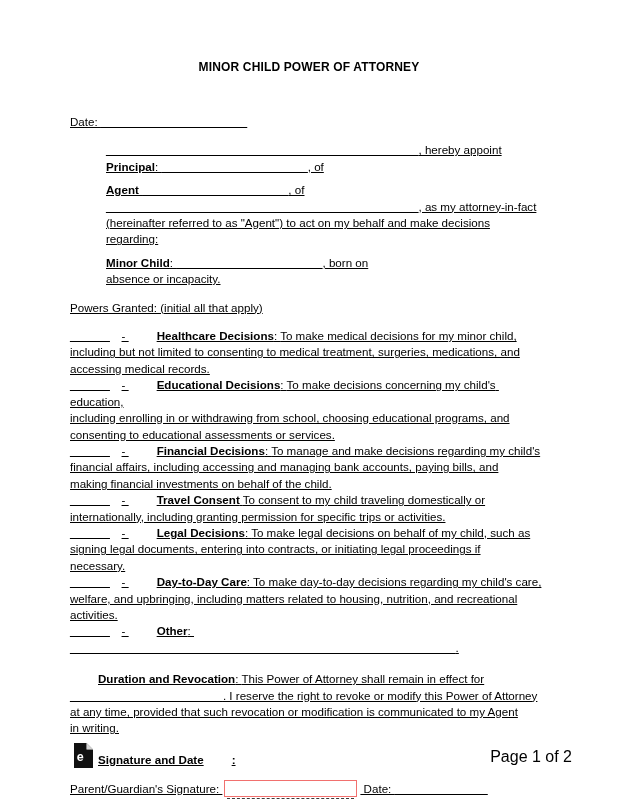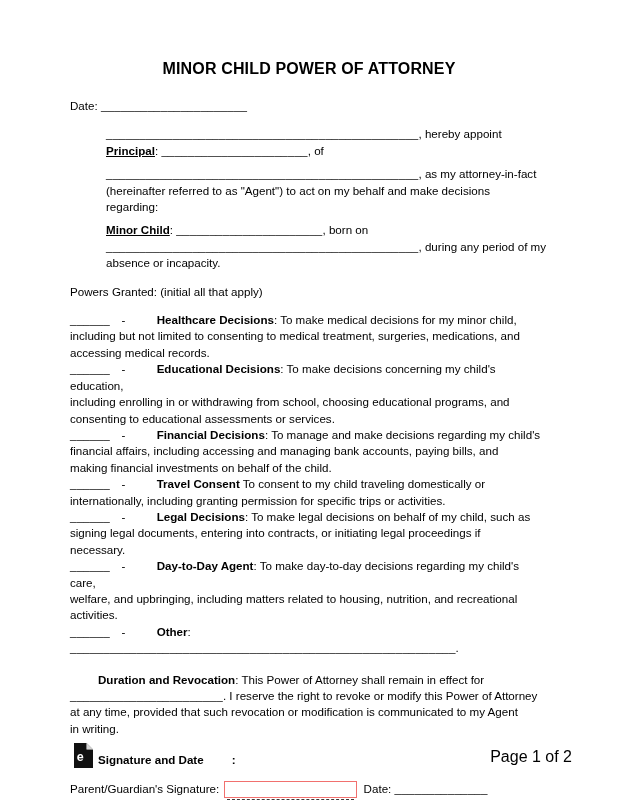--- a/index.html
+++ b/index.html
@@ -19,31 +19,32 @@
     background: #ffffff;
     box-sizing: border-box;
     overflow: hidden;
   }
   .doc-title {
     position: absolute;
     left: 0;
     top: 60px;
     width: 618px;
     text-align: center;
-    font-size: 16px;
+    font-size: 12px;
     font-weight: bold;
     letter-spacing: 0.15px;
   }
   .body-area {
     position: absolute;
     left: 70px;
-    top: 98px;
+    top: 114px;
     width: 478px;
     font-size: 11.6px;
     line-height: 16.4px;
+    text-decoration: underline;
   }
   .line {
     white-space: pre-wrap;
   }
   .indent {
     padding-left: 36px;
   }
   .spacer-sm { height: 7px; }
   .spacer-md { height: 12px; }
   .spacer-lg { height: 15px; }
@@ -120,28 +121,28 @@
 
     <div class="line"><span>Date: </span><span class="blank">______________________</span></div>
 
     <div class="spacer-md"></div>
 
     <div class="line indent"><span class="blank">_______________________________________________</span><span>, hereby appoint</span></div>
     <div class="line indent"><span class="lbl">Principal</span><span>: </span><span class="blank">______________________</span><span>, of</span></div>
 
     <div class="spacer-sm"></div>
 
+    <div class="line indent"><span class="lbl">Agent</span><span> </span><span class="blank">______________________</span><span>, of</span></div>
     <div class="line indent"><span class="blank">_______________________________________________</span><span>, as my attorney-in-fact</span></div>
     <div class="para indent">(hereinafter referred to as "Agent") to act on my behalf and make decisions
 regarding:</div>
 
     <div class="spacer-sm"></div>
 
     <div class="line indent"><span class="lbl">Minor Child</span><span>: </span><span class="blank">______________________</span><span>, born on</span></div>
-    <div class="line indent"><span class="blank">_______________________________________________</span><span>, during any period of my</span></div>
     <div class="para indent">absence or incapacity.</div>
 
     <div class="spacer-md"></div>
 
     <div class="line">Powers Granted: (initial all that apply)</div>
 
     <div class="spacer-md"></div>
 
     <div id="powers-list">
         <div class="para"><span class="blank">______</span>	<span>- </span><span class="lbl-plain">Healthcare Decisions</span><span>: </span><span>To make medical decisions for my minor child,
@@ -151,21 +152,21 @@
 including enrolling in or withdrawing from school, choosing educational programs, and
 consenting to educational assessments or services.</span></div>
         <div class="para"><span class="blank">______</span>	<span>- </span><span class="lbl-plain">Financial Decisions</span><span>: </span><span>To manage and make decisions regarding my child's
 financial affairs, including accessing and managing bank accounts, paying bills, and
 making financial investments on behalf of the child.</span></div>
         <div class="para"><span class="blank">______</span>	<span>- </span><span class="lbl-plain">Travel Consent</span><span> </span><span>To consent to my child traveling domestically or
 internationally, including granting permission for specific trips or activities.</span></div>
         <div class="para"><span class="blank">______</span>	<span>- </span><span class="lbl-plain">Legal Decisions</span><span>: </span><span>To make legal decisions on behalf of my child, such as
 signing legal documents, entering into contracts, or initiating legal proceedings if
 necessary.</span></div>
-        <div class="para"><span class="blank">______</span>	<span>- </span><span class="lbl-plain">Day-to-Day Agent</span><span>: </span><span>To make day-to-day decisions regarding my child's care,
+        <div class="para"><span class="blank">______</span>	<span>- </span><span class="lbl-plain">Day-to-Day Care</span><span>: </span><span>To make day-to-day decisions regarding my child's care,
 welfare, and upbringing, including matters related to housing, nutrition, and recreational
 activities.</span></div>
       </div>
 
     <div class="line"><span class="blank">______</span>	<span>- </span><span class="lbl-plain">Other</span><span>: </span><span class="blank">__________________________________________________________</span><span>.</span></div>
 
     <div class="spacer-lg"></div>
 
     <div class="line"><span class="lbl-plain">Duration and Revocation</span><span>: </span><span>This Power of Attorney shall remain in effect for</span></div>
     <div class="para"><span class="blank">_______________________</span><span>. I reserve the right to revoke or modify this Power of Attorney

